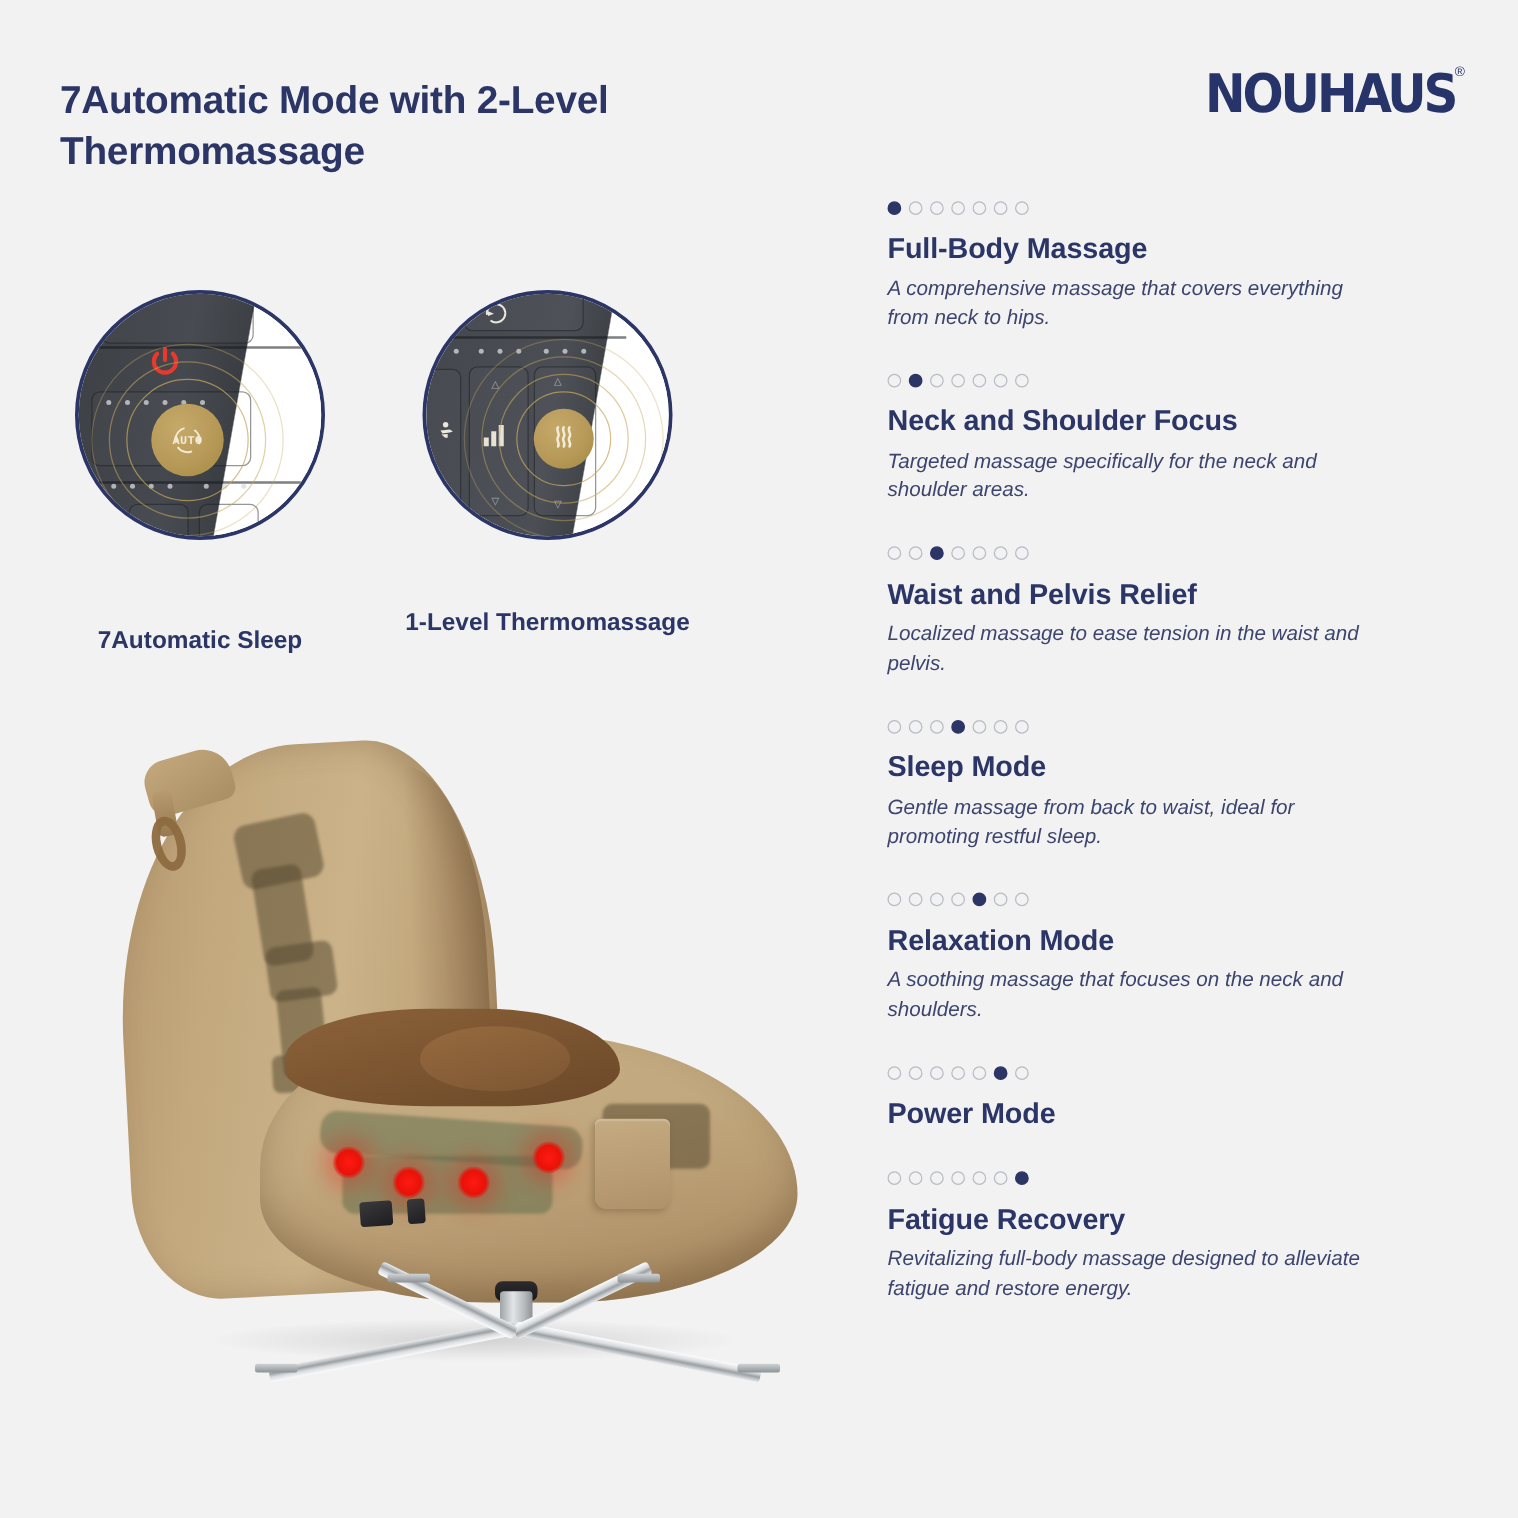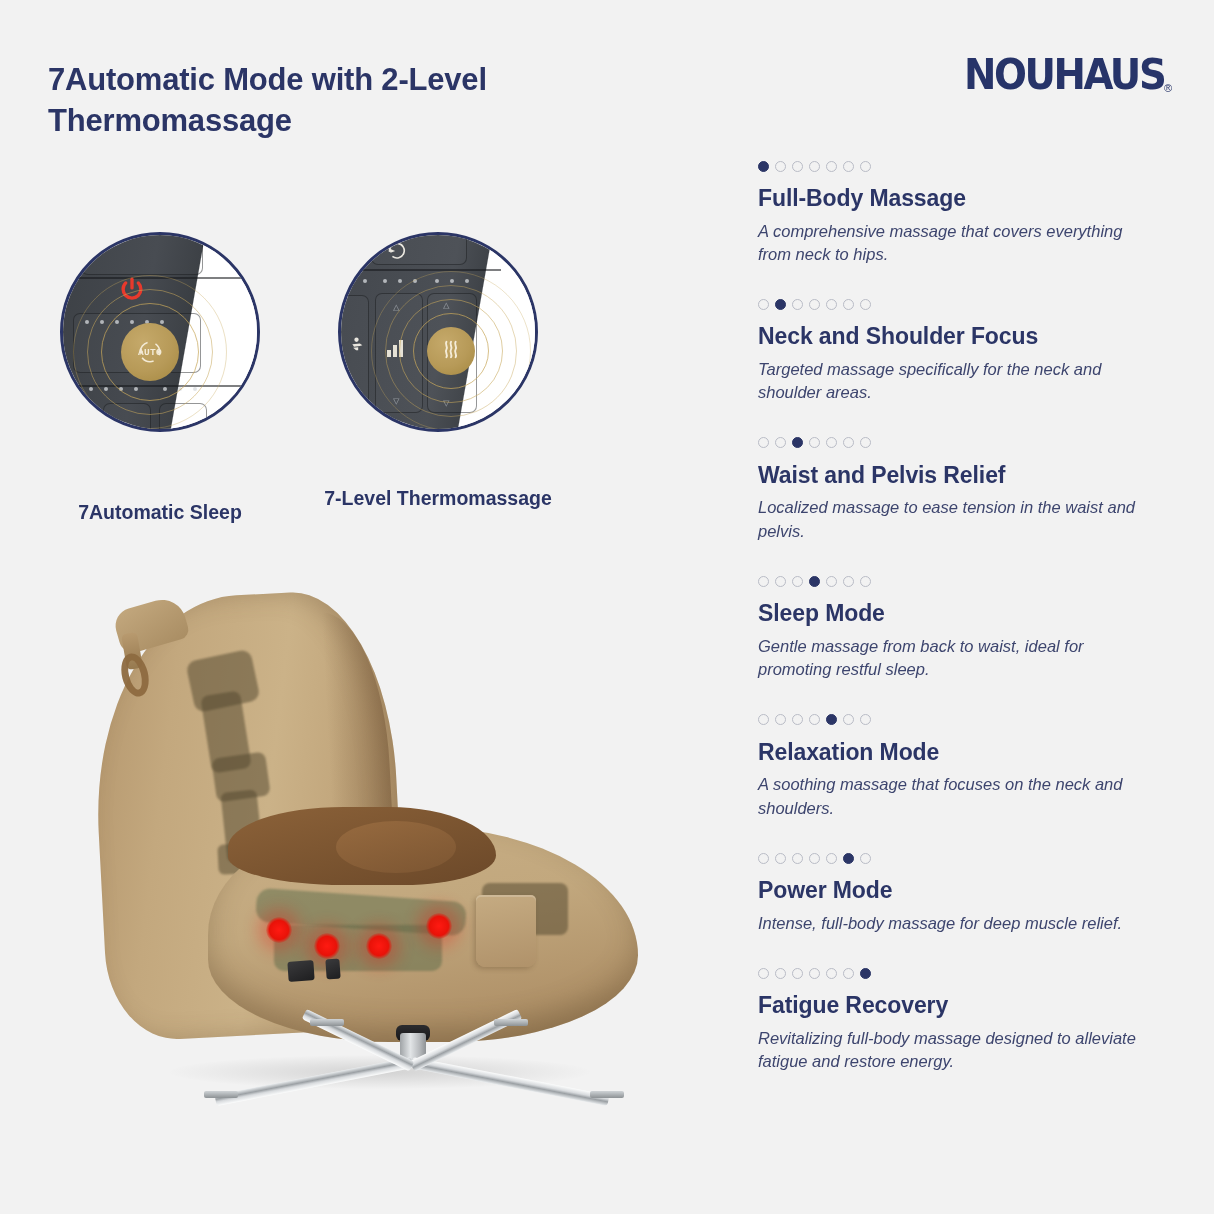--- a/index.html
+++ b/index.html
@@ -24,21 +24,21 @@
     font-weight: 700;
     line-height: 1.32;
     color: #2b3566;
     letter-spacing: -0.2px;
   }
 
   .logo {
     position: absolute;
     right: 42px; top: 50px;
     display: flex;
-    align-items: flex-end;
+    align-items: flex-start;
   }
   .logo-word {
     font-size: 38px;
     font-weight: 800;
     color: #273469;
     letter-spacing: -2.4px;
     font-family: "DejaVu Sans", sans-serif;
     transform: scaleY(1.12) scaleX(1.02);
     transform-origin: left top;
   }
@@ -290,21 +290,21 @@
     position: absolute;
     left: 130px; top: 470px;
     width: 420px; height: 34px;
     background: radial-gradient(ellipse at center, rgba(120,120,120,.26) 0%, rgba(150,150,150,0) 72%);
     border-radius: 50%;
   }
 
   
   .features {
     position: absolute;
-    left: 758px; top: 160px;
+    left: 710px; top: 160px;
     width: 440px;
   }
   .feature { margin-bottom: 32px; }
   .feature:last-child { margin-bottom: 0; }
 
   .dots { display: flex; gap: 6px; margin-bottom: 13px; height: 12px; align-items: center; }
   .dots .dot {
     width: 11px; height: 11px; border-radius: 50%;
     border: 1.4px solid #b9bcc6;
     background: transparent;
@@ -444,21 +444,21 @@
       <div class="gold-btn heat">
         <svg class="heat-glyph" viewBox="0 0 24 26" fill="none" stroke="currentColor" stroke-width="2.1" stroke-linecap="round">
           <path d="M7 3 c-2.2 3 2.2 5.4 0 8.4 c-2.2 3 2.2 5.4 0 8.4"></path>
           <path d="M12 3 c-2.2 3 2.2 5.4 0 8.4 c-2.2 3 2.2 5.4 0 8.4"></path>
           <path d="M17 3 c-2.2 3 2.2 5.4 0 8.4 c-2.2 3 2.2 5.4 0 8.4"></path>
         </svg>
       </div>
     </div>
 
     <div class="circle-caption one">7Automatic Sleep</div>
-    <div class="circle-caption two">7-Level Thermomassage</div>
+    <div class="circle-caption two">1-Level Thermomassage</div>
   </div>
 
   <div class="chair-wrap">
     <div class="floor-shadow"></div>
 
     <div class="chair-shell">
       <div class="chair-back">
         <div class="chair-back-inner"></div>
       </div>
 
@@ -581,21 +581,20 @@
       <div class="dots">
         <span class="dot"></span>
         <span class="dot"></span>
         <span class="dot"></span>
         <span class="dot"></span>
         <span class="dot"></span>
         <span class="dot on"></span>
         <span class="dot"></span>
       </div>
       <div class="feature-title">Power Mode</div>
-      <div class="feature-desc">Intense, full-body massage for deep muscle relief.</div>
     </div>
 
     <div class="feature">
       <div class="dots">
         <span class="dot"></span>
         <span class="dot"></span>
         <span class="dot"></span>
         <span class="dot"></span>
         <span class="dot"></span>
         <span class="dot"></span>

